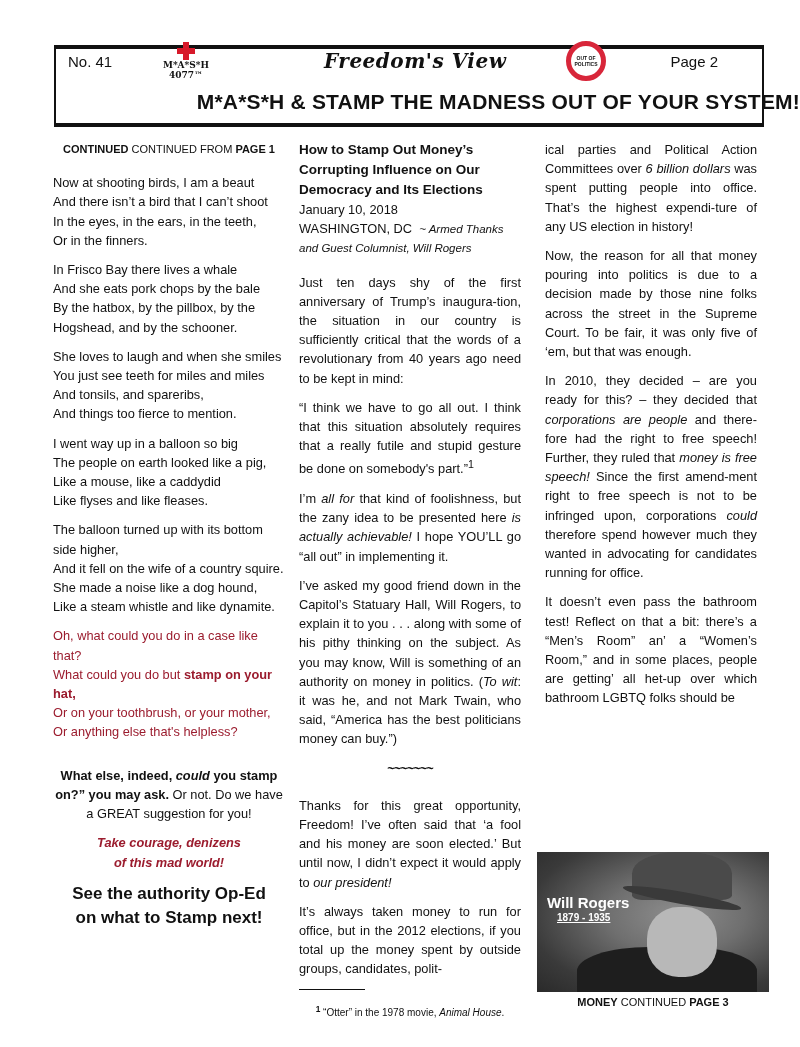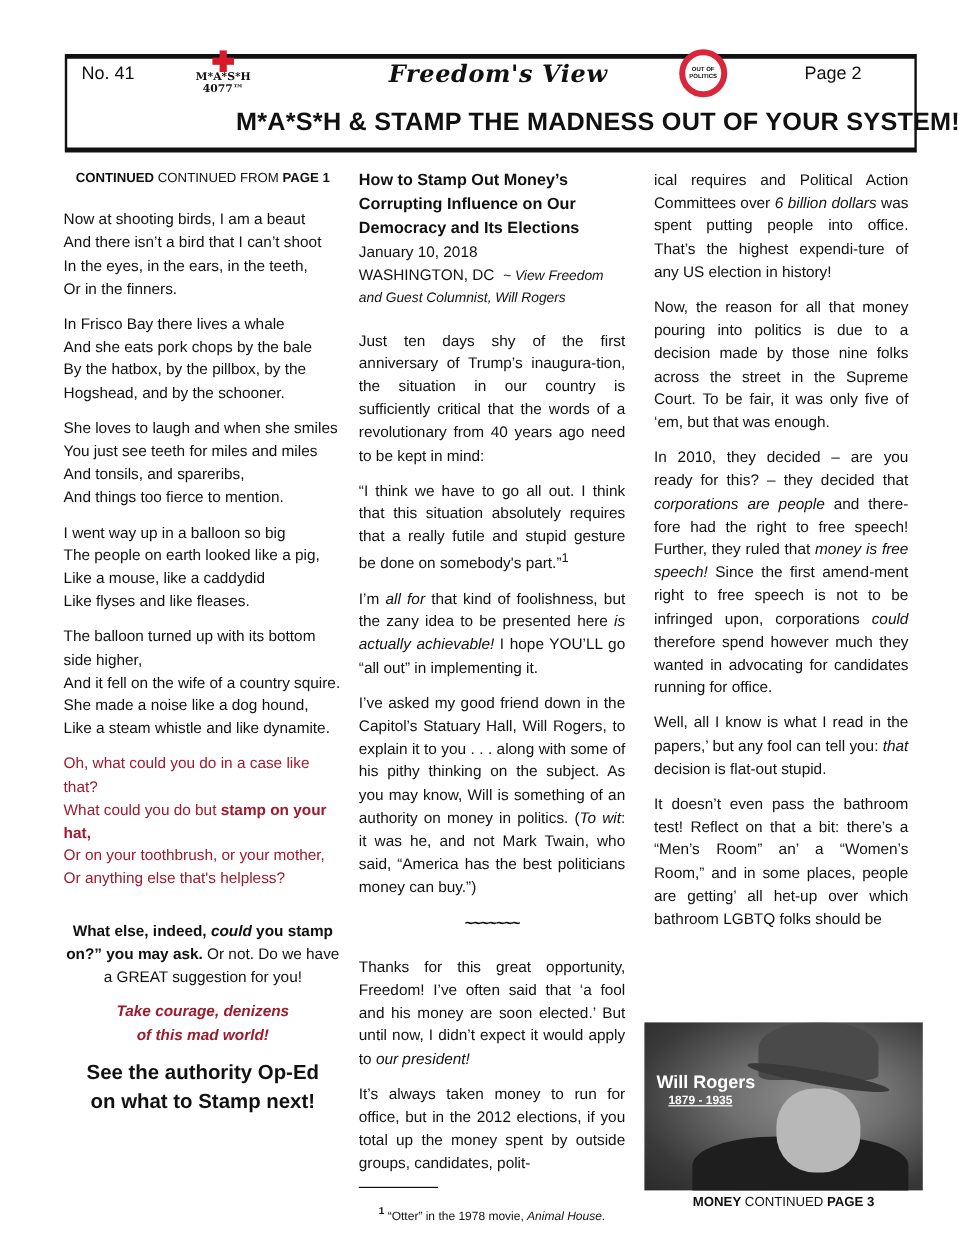--- a/index.html
+++ b/index.html
@@ -140,21 +140,21 @@
 </div>
 
 <div class="col col2">
   <p class="art-title">
     <span>How to Stamp Out Money’s</span><br>
     <span>Corrupting Influence on Our</span><br>
     <span>Democracy and Its Elections</span>
   </p>
   <p class="dateline">January 10, 2018</p>
   <p class="dateline">
-    <span>WASHINGTON, DC</span>&nbsp;&nbsp;<span class="byline-i">~ View Freedom</span>
+    <span>WASHINGTON, DC</span>&nbsp;&nbsp;<span class="byline-i">~ Armed Thanks</span>
   </p>
   <p class="byline-i" style="margin-bottom:14px">and Guest Columnist, Will Rogers</p>
   <p class="justify">Just ten days shy of the first anniversary of Trump’s inaugura-tion, the situation in our country is sufficiently critical that the words of a revolutionary from 40 years ago need to be kept in mind:</p>
   <p class="justify">
     <span>“I think we have to go all out. I think that this situation absolutely requires that a really futile and stupid gesture be done on somebody's part.”</span><sup>1</sup>
   </p>
   <p class="justify">
     <span>I’m </span><span class="i">all for</span><span> that kind of foolishness, but the zany idea to be presented here </span><span class="i">is actually achievable!</span><span>  I hope YOU’LL go “all out” in implementing it.</span>
   </p>
   <p class="justify">
@@ -166,28 +166,25 @@
   </p>
   <p class="justify" style="margin-bottom:0">It’s always taken money to run for office, but in the 2012 elections, if you total up the money spent by outside groups, candidates, polit-</p>
   <div class="fn-rule"></div>
   <p class="footnote">
     <sup class="b">1</sup><span> “Otter” in the 1978 movie, </span><span class="i">Animal House</span><span>.</span>
   </p>
 </div>
 
 <div class="col col3">
   <p class="justify">
-    <span>ical requires and Political Action Committees over </span><span class="i">6 billion dollars</span><span> was spent putting people into office.  That’s the highest expendi-ture of any US election in history!</span>
+    <span>ical parties and Political Action Committees over </span><span class="i">6 billion dollars</span><span> was spent putting people into office.  That’s the highest expendi-ture of any US election in history!</span>
   </p>
   <p class="justify">Now, the reason for all that money pouring into politics is due to a decision made by those nine folks across the street in the Supreme Court.  To be fair, it was only five of ‘em, but that was enough.</p>
   <p class="justify">
     <span>In 2010, they decided – are you ready for this? – they decided that </span><span class="i">corporations are people</span><span> and there-fore had the right to free speech!  Further, they ruled that </span><span class="i">money is free speech!</span><span>  Since the first amend-ment right to free speech is not to be infringed upon, corporations </span><span class="i">could</span><span> therefore spend however much they wanted in advocating for candidates running for office.</span>
-  </p>
-  <p class="justify">
-    <span>Well, all I know is what I read in the papers,’ but any fool can tell you: </span><span class="i">that</span><span> decision is flat-out stupid.</span>
   </p>
   <p class="justify">It doesn’t even pass the bathroom test!  Reflect on that a bit:  there’s a “Men’s Room” an’ a “Women’s Room,” and in some places, people are getting’ all het-up over which bathroom LGBTQ folks should be</p>
 </div>
 
 <div class="photo">
   <div class="photo-body"></div>
   <div class="photo-face"></div>
   <div class="photo-hat"></div>
   <div class="photo-brim"></div>
   <span class="photo-name">Will Rogers</span>

